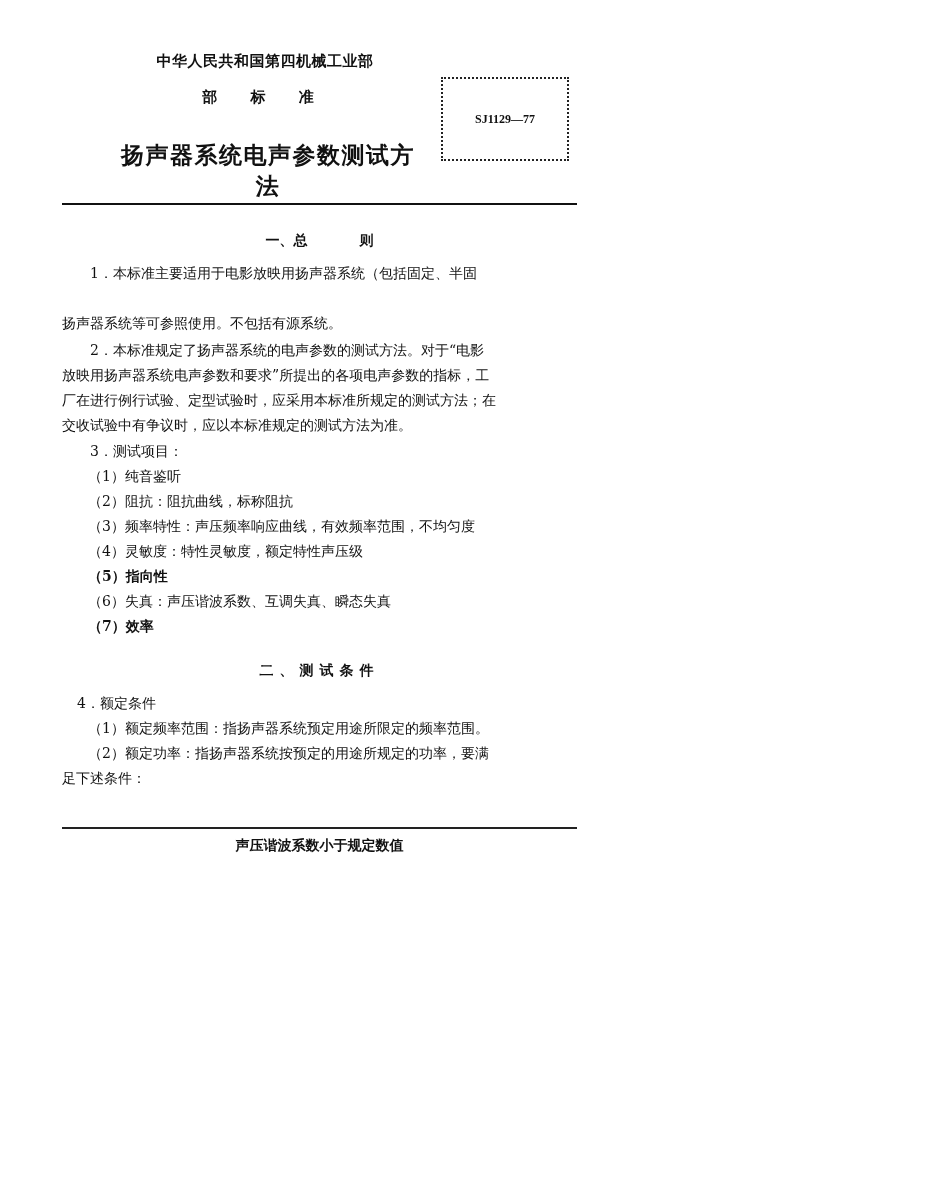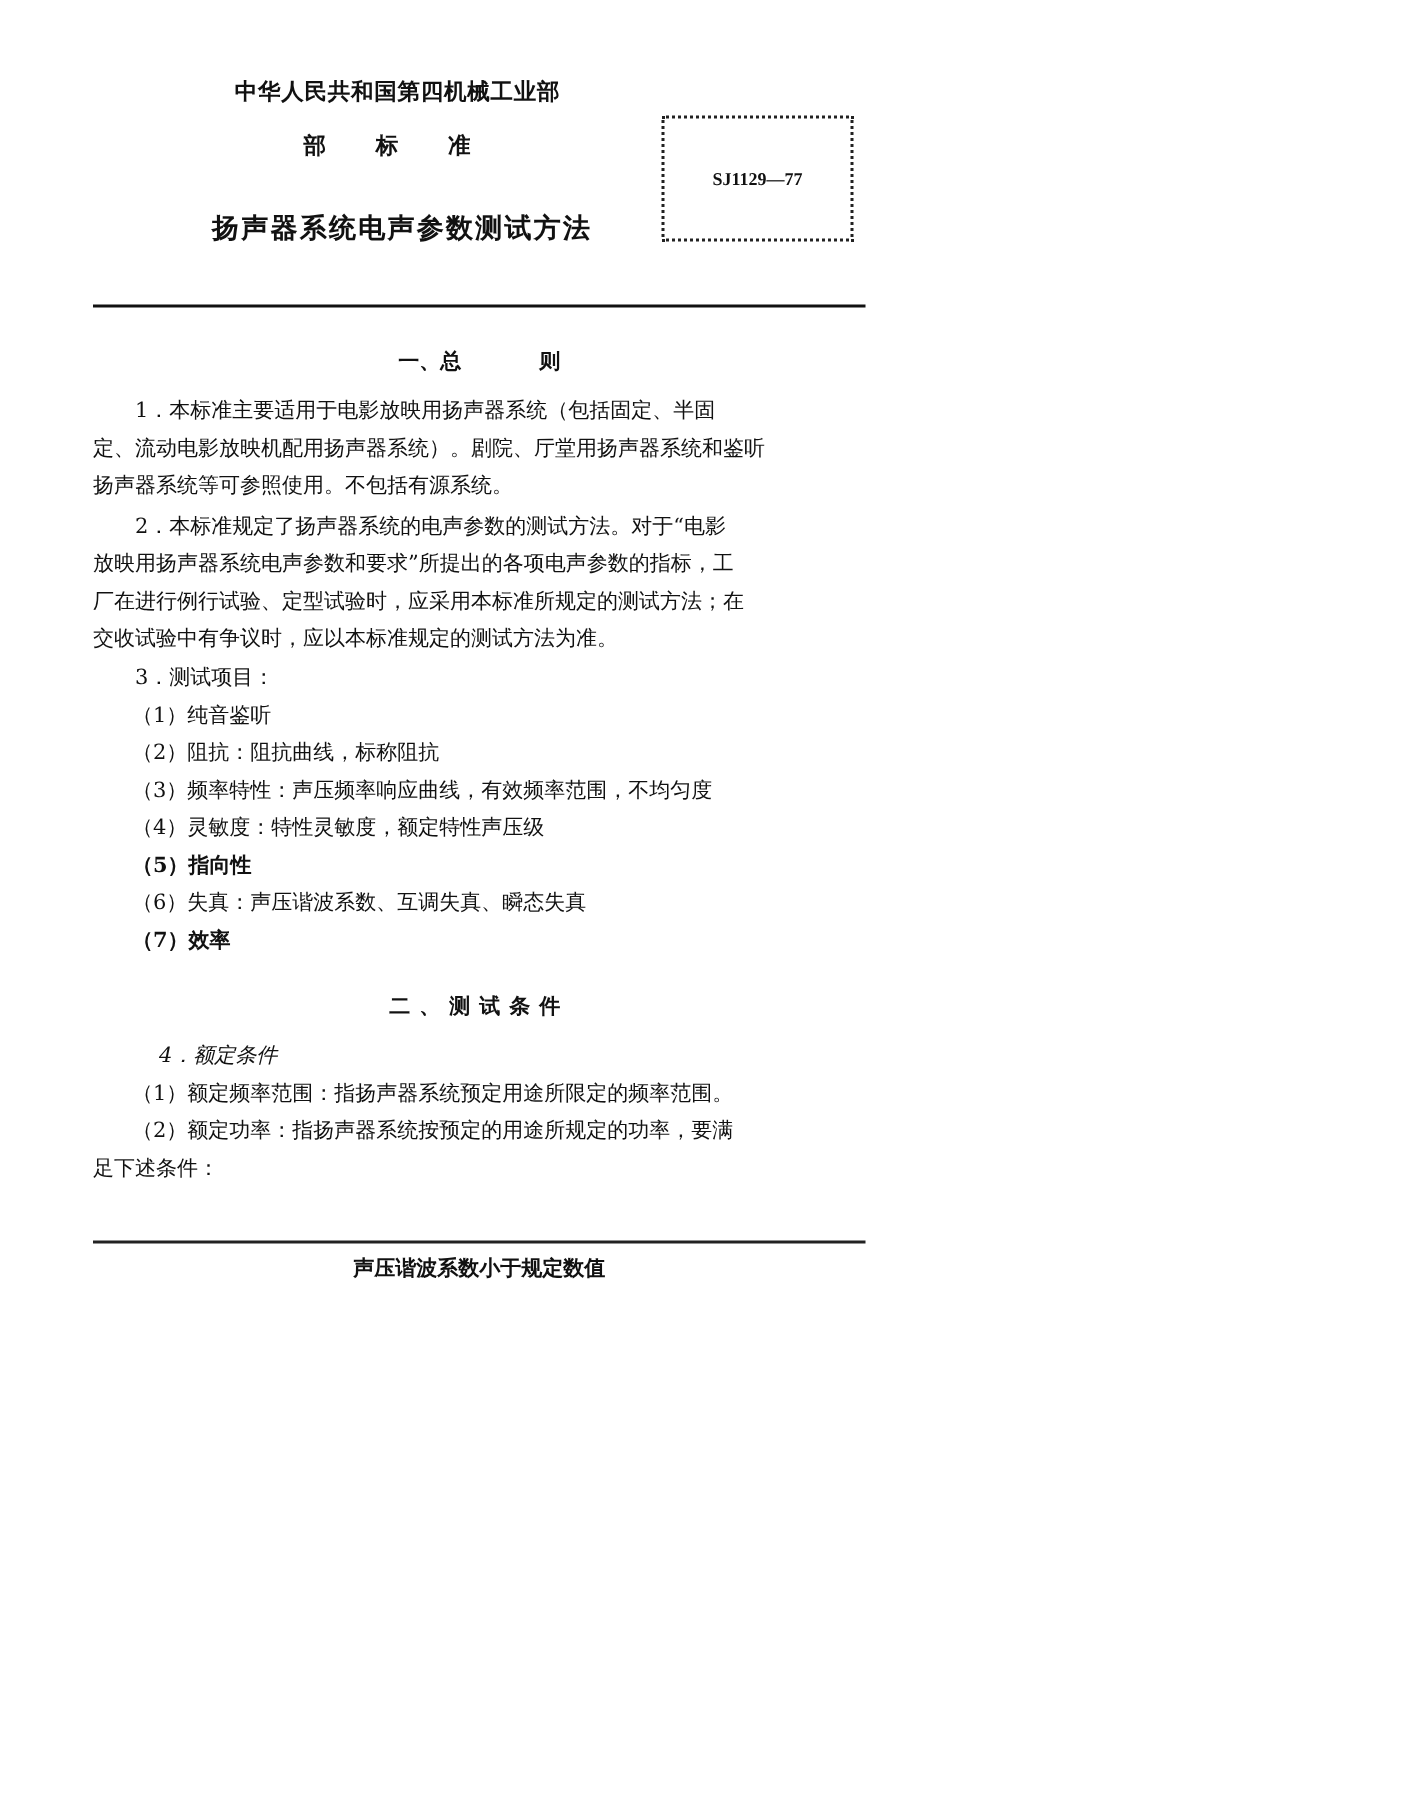--- a/index.html
+++ b/index.html
@@ -4,21 +4,21 @@
   <style>
     html, body { margin: 0; padding: 0; background: #ffffff; }
     body { width: 950px; height: 1195px; position: relative; overflow: hidden;
            font-family: "DejaVu Serif", "Liberation Serif", serif; color: #111; }
     .abs { position: absolute; text-align: right; }
     .hdr-org { left: 140px; top: 52px; width: 250px; text-align: center;
                font-family: "DejaVu Sans", sans-serif; font-weight: bold; font-size: 15px; letter-spacing: 0.5px; }
     .hdr-std { left: 140px; top: 88px; width: 250px; text-align: center;
                font-family: "DejaVu Sans", sans-serif; font-weight: bold; font-size: 15px; letter-spacing: 14px; }
     .hdr-title { left: 118px; top: 140px; width: 300px; text-align: center;
-                 font-family: "DejaVu Sans", sans-serif; font-weight: bold; font-size: 18px; letter-spacing: 1.5px; }
+                 font-family: "DejaVu Sans", sans-serif; font-weight: bold; font-size: 23px; letter-spacing: 1.5px; }
     .code-box { left: 441px; top: 77px; width: 128px; height: 84px;
                 border: 2px dotted #222; box-sizing: border-box;
                 display: flex; align-items: center; justify-content: center; }
     .code-box span { font-family: "Liberation Serif", serif; font-weight: bold; font-size: 12px; }
     .rule-top { left: 62px; top: 203px; width: 515px; height: 0; border-top: 2px solid #111; }
     .rule-bot { left: 62px; top: 827px; width: 515px; height: 0; border-top: 2px solid #222; }
     .sec-head { left: 62px; width: 515px; text-align: center;
                 font-family: "DejaVu Sans", sans-serif; font-weight: bold; font-size: 14px; }
     .sec1 { top: 232px; }
     .sec1 .w1 { margin-right: 52px; }
@@ -38,41 +38,40 @@
 </div>
 
 <div class="abs rule-top"></div>
 
 <div class="abs sec-head sec1">
   <span class="w1">一、总</span><span>则</span>
 </div>
 
 <div class="abs" style="left:62px; top:265px; width:520px; height:390px;">
   <div class="line" style="left:28px; top:0px;">1．本标准主要适用于电影放映用扬声器系统（包括固定、半固</div>
-  <div class="line" style="left:0px; top:25px;">定、流动电影放映机配用扬声器系统）。剧院、厅堂用扬声器系统和鉴听</div>
   <div class="line" style="left:0px; top:50px;">扬声器系统等可参照使用。不包括有源系统。</div>
 
   <div class="line" style="left:28px; top:77px;">2．本标准规定了扬声器系统的电声参数的测试方法。对于“电影</div>
   <div class="line" style="left:0px; top:102px;">放映用扬声器系统电声参数和要求”所提出的各项电声参数的指标，工</div>
   <div class="line" style="left:0px; top:152px;">交收试验中有争议时，应以本标准规定的测试方法为准。</div>
   <div class="line" style="left:0px; top:127px;">厂在进行例行试验、定型试验时，应采用本标准所规定的测试方法；在</div>
 
   <div class="line" style="left:28px; top:178px;">3．测试项目：</div>
   <div class="line" style="left:26px; top:203px;">（1）纯音鉴听</div>
   <div class="line" style="left:26px; top:228px;">（2）阻抗：阻抗曲线，标称阻抗</div>
   <div class="line" style="left:26px; top:253px;">（3）频率特性：声压频率响应曲线，有效频率范围，不均匀度</div>
   <div class="line" style="left:26px; top:278px;">（4）灵敏度：特性灵敏度，额定特性声压级</div>
   <div class="line" style="left:26px; top:303px; font-weight:bold;">（5）指向性</div>
   <div class="line" style="left:26px; top:328px;">（6）失真：声压谐波系数、互调失真、瞬态失真</div>
   <div class="line" style="left:26px; top:353px; font-weight:bold;">（7）效率</div>
 </div>
 
 <div class="abs sec-head sec2">二、测试条件</div>
 
 <div class="abs" style="left:62px; top:695px; width:520px; height:130px;">
-  <div class="line" style="left:44px; top:0px;font-style:italic;">4．额定条件</div>
+  <div class="line" style="left:15px; top:0px;">4．额定条件</div>
   <div class="line" style="left:26px; top:25px;">（1）额定频率范围：指扬声器系统预定用途所限定的频率范围。</div>
   <div class="line" style="left:26px; top:50px;">（2）额定功率：指扬声器系统按预定的用途所规定的功率，要满</div>
   <div class="line" style="left:0px; top:75px;">足下述条件：</div>
 </div>
 
 <div class="abs rule-bot"></div>
 <div class="abs footer">声压谐波系数小于规定数值</div>
 
 </body></html>

